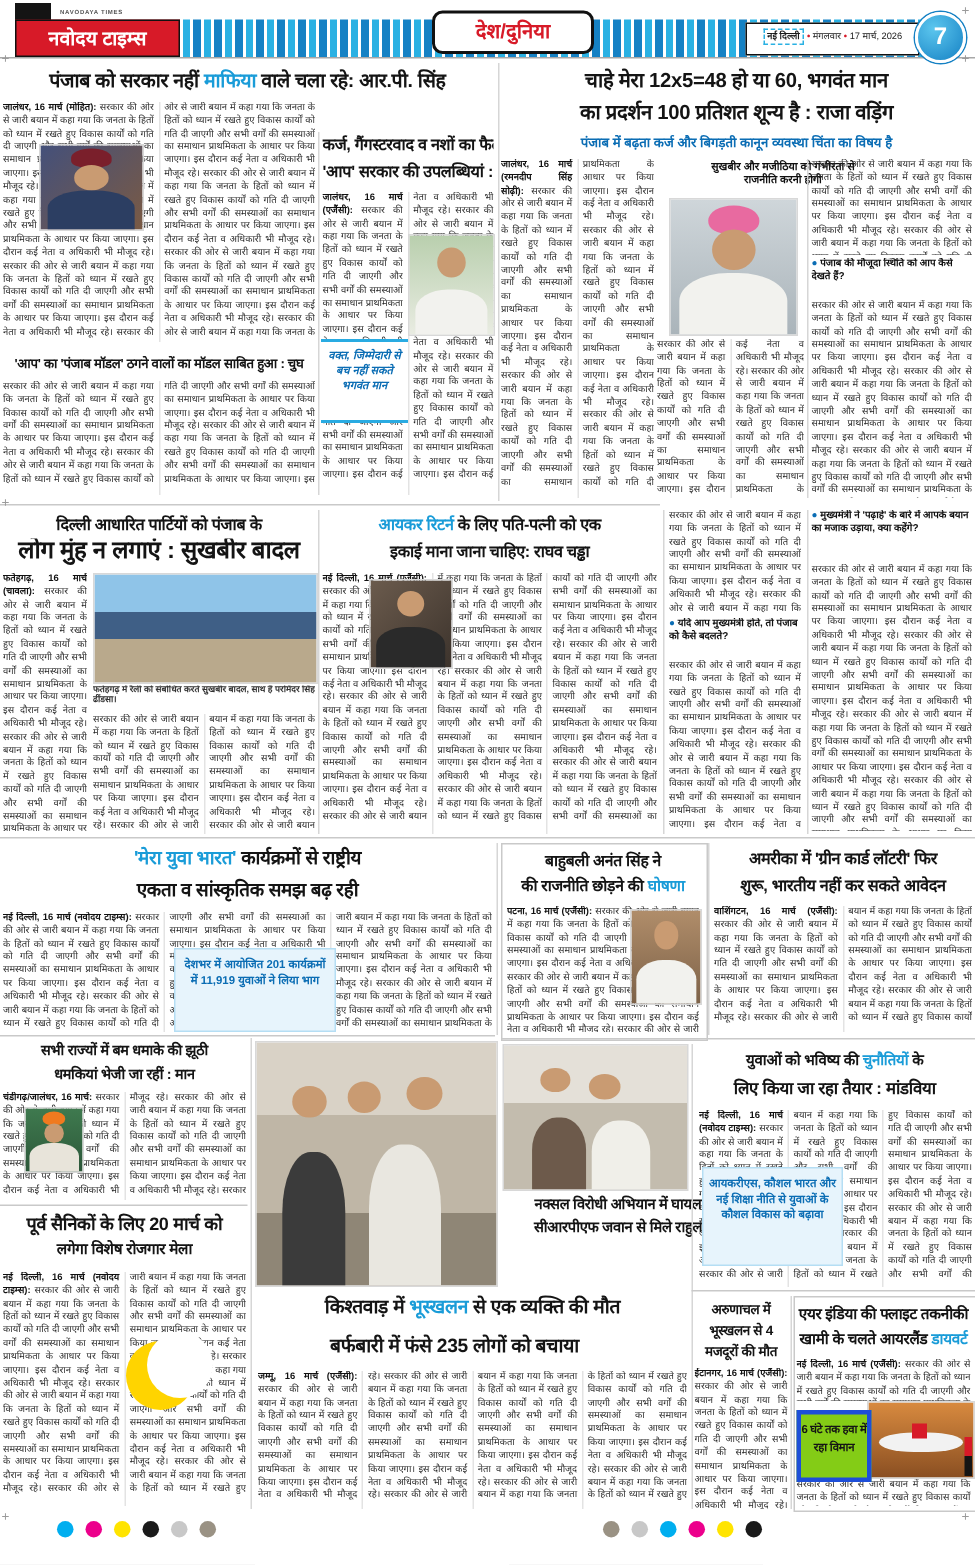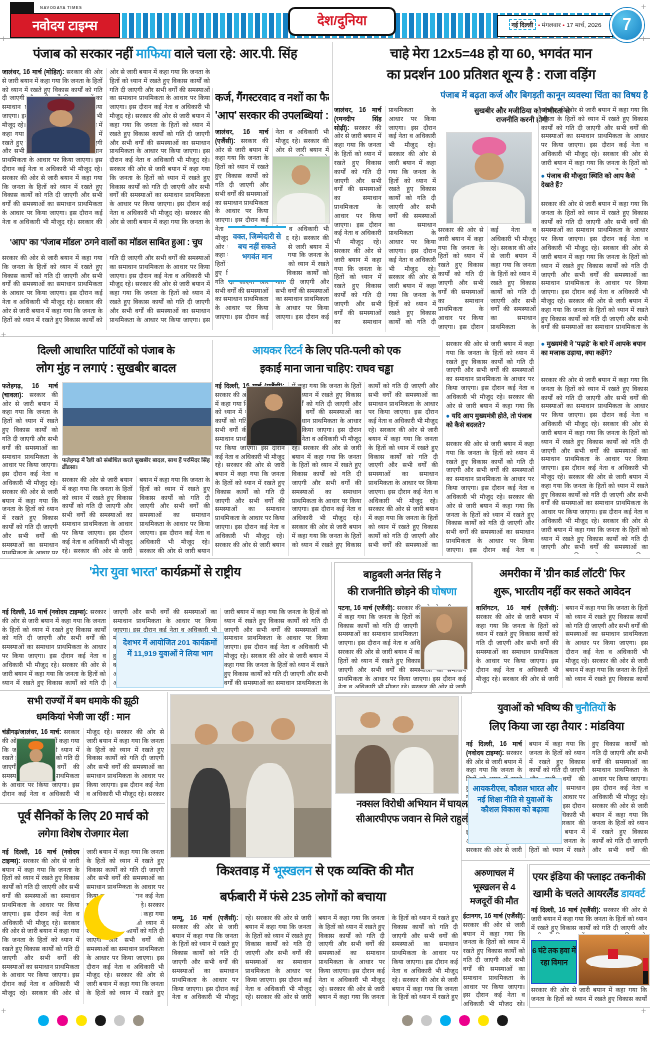--- a/index.html
+++ b/index.html
@@ -24,21 +24,21 @@
   .datesep{color:#d71a28;font-weight:bold;}
   .pagenum{position:absolute;left:610px;top:8px;width:30px;height:30px;border-radius:50%;
         background:radial-gradient(circle at 35% 30%,#5cc6ee,#1581c4);border:2px solid #fff;
         box-shadow:0 0 0 1px #1581c4;color:#fff;font-weight:bold;font-size:16px;line-height:30px;
         text-align:center;z-index:4;}
   
   .hl{color:#1a9cd8;}
   .head{position:absolute;font-weight:bold;color:#141414;letter-spacing:-.2px;}
   .nw{white-space:nowrap;overflow:hidden;text-align:center;}
   .ctr{text-align:center;overflow:hidden;}
-  .bluesub{position:absolute;font-weight:bold;color:#0b6db4;text-align:right;white-space:nowrap;overflow:hidden;}
+  .bluesub{position:absolute;font-weight:bold;color:#0b6db4;text-align:center;white-space:nowrap;overflow:hidden;}
   .fill{position:absolute;font-size:6.3px;line-height:1.4;color:#2b2b2b;text-align:justify;overflow:hidden;}
   .fill b{font-weight:bold;color:#111;}
   .cols2{column-count:2;column-gap:7px;column-rule:1px solid #e3e3e3;}
   .cols3{column-count:3;column-gap:7px;column-rule:1px solid #e3e3e3;}
   .cols4{column-count:4;column-gap:7px;column-rule:1px solid #e3e3e3;}
   .q{font-weight:bold;color:#111;}
   .q .b{color:#0b6db4;}
   .qblock{position:absolute;font-size:6.6px;line-height:1.35;font-weight:bold;color:#111;overflow:hidden;}
   .qbox{position:absolute;background:#fff;border-top:2px solid #29abe2;border-bottom:2px solid #29abe2;
         color:#0b6db4;font-weight:bold;font-size:7.4px;line-height:1.35;text-align:center;
@@ -104,21 +104,21 @@
   <div class="fill cols2" style="left:2px;top:254px;width:208px;height:76px;">सरकार की ओर से जारी बयान में कहा गया कि जनता के हितों को ध्यान में रखते हुए विकास कार्यों को गति दी जाएगी और सभी वर्गों की समस्याओं का समाधान प्राथमिकता के आधार पर किया जाएगा। इस दौरान कई नेता व अधिकारी भी मौजूद रहे। सरकार की ओर से जारी बयान में कहा गया कि जनता के हितों को ध्यान में रखते हुए विकास कार्यों को गति दी जाएगी और सभी वर्गों की समस्याओं का समाधान प्राथमिकता के आधार पर किया जाएगा। इस दौरान कई नेता व अधिकारी भी मौजूद रहे। सरकार की ओर से जारी बयान में कहा गया कि जनता के हितों को ध्यान में रखते हुए विकास कार्यों को गति दी जाएगी और सभी वर्गों की समस्याओं का समाधान प्राथमिकता के आधार पर किया जाएगा। इस दौरान कई नेता व अधिकारी भी मौजूद रहे। सरकार की ओर से जारी बयान में कहा गया कि जनता के हितों को ध्यान में रखते हुए विकास कार्यों को गति दी जाएगी और सभी वर्गों की समस्याओं का समाधान प्राथमिकता के आधार पर किया जाएगा। इस दौरान कई नेता व अधिकारी भी मौजूद रहे। सरकार की ओर से जारी बयान में कहा गया कि जनता के हितों को ध्यान में रखते हुए विकास कार्यों को गति दी जाएगी और सभी वर्गों की समस्याओं का समाधान प्राथमिकता के आधार पर किया जाएगा। इस दौरान कई नेता व अधिकारी भी मौजूद रहे। </div>
 
   <div class="vr" style="left:212px;top:88px;height:242px;"></div>
   <div class="head nw" style="left:215px;top:88px;width:114px;font-size:10.8px;line-height:18px;">कर्ज, गैंगस्टरवाद व नशों का फैलाव</div>
   <div class="head nw" style="left:215px;top:106px;width:114px;font-size:10.8px;line-height:18px;">'आप' सरकार की उपलब्धियां : जाखड़</div>
   <div class="fill cols2" style="left:215px;top:128px;width:114px;height:202px;"><b>जालंधर, 16 मार्च (एजैंसी): </b>सरकार की ओर से जारी बयान में कहा गया कि जनता के हितों को ध्यान में रखते हुए विकास कार्यों को गति दी जाएगी और सभी वर्गों की समस्याओं का समाधान प्राथमिकता के आधार पर किया जाएगा। इस दौरान कई नेता व अधिकारी भी मौजूद रहे। सरकार की ओर से जारी बयान में कहा गया कि जनता के हितों को ध्यान में रखते हुए विकास कार्यों को गति दी जाएगी और सभी वर्गों की समस्याओं का समाधान प्राथमिकता के आधार पर किया जाएगा। इस दौरान कई नेता व अधिकारी भी मौजूद रहे। सरकार की ओर से जारी बयान में कहा गया कि जनता के हितों को ध्यान में रखते हुए विकास कार्यों को गति दी जाएगी और सभी वर्गों की समस्याओं का समाधान प्राथमिकता के आधार पर किया जाएगा। इस दौरान कई नेता व अधिकारी भी मौजूद रहे। सरकार की ओर से जारी बयान में कहा गया कि जनता के हितों को ध्यान में रखते हुए विकास कार्यों को गति दी जाएगी और सभी वर्गों की समस्याओं का समाधान प्राथमिकता के आधार पर किया जाएगा। इस दौरान कई नेता व अधिकारी भी मौजूद रहे। सरकार की ओर से जारी बयान में कहा गया कि जनता के हितों को ध्यान में रखते हुए विकास कार्यों को गति दी जाएगी और सभी वर्गों की समस्याओं का समाधान प्राथमिकता के आधार पर किया जाएगा। इस दौरान कई नेता व अधिकारी भी मौजूद रहे। सरकार की ओर से जारी बयान में कहा गया कि जनता के हितों को ध्यान में रखते हुए विकास कार्यों को गति दी जाएगी और सभी वर्गों की समस्याओं का समाधान प्राथमिकता के आधार पर किया जाएगा। इस दौरान कई नेता व अधिकारी भी मौजूद रहे। सरकार की ओर से जारी बयान में कहा गया कि जनता के हितों को ध्यान में रखते हुए विकास कार्यों को गति दी जाएगी और सभी वर्गों की समस्याओं का समाधान प्राथमिकता के आधार पर किया जाएगा। इस दौरान कई नेता व अधिकारी भी मौजूद रहे। सरकार की ओर से जारी बयान में कहा गया कि जनता के हितों को ध्यान में रखते हुए विकास कार्यों को गति दी जाएगी और सभी वर्गों की समस्याओं का समाधान प्राथमिकता के आधार पर किया जाएगा। इस दौरान कई नेता व अधिकारी भी मौजूद रहे। सरकार की ओर से जारी बयान में कहा गया कि जनता के हितों को ध्यान में रखते हुए विकास कार्यों को गति दी जाएगी और सभी वर्गों की समस्याओं का समाधान प्राथमिकता के आधार पर किया जाएगा। इस दौरान कई नेता व अधिकारी भी मौजूद रहे। </div>
   <div class="ph" style="left:272px;top:156px;width:56px;height:66px;background:linear-gradient(180deg,#b9cfae,#e9ece2);">
     <div class="face"></div>
     <div class="torso"></div>
   </div>
-  <div class="qbox" style="left:228px;top:226px;width:54px;height:44px;">वक्त, जिम्मेदारी से बच नहीं सकते भगवंत मान</div>
+  <div class="qbox" style="left:214px;top:226px;width:54px;height:44px;font-style:italic;">वक्त, जिम्मेदारी से बच नहीं सकते भगवंत मान</div>
 
   <div class="vr" style="left:332px;top:42px;height:292px;"></div>
   <div class="head nw" style="left:334px;top:43px;width:314px;font-size:13.5px;line-height:21px;">चाहे मेरा 12x5=48 हो या 60, भगवंत मान</div>
   <div class="head nw" style="left:334px;top:64px;width:314px;font-size:13.5px;line-height:21px;">का प्रदर्शन 100 प्रतिशत शून्य है : राजा वड़िंग</div>
   <div class="bluesub" style="left:334px;top:88px;width:314px;font-size:8.8px;line-height:14px;">पंजाब में बढ़ता कर्ज और बिगड़ती कानून व्यवस्था चिंता का विषय है</div>
   <div class="fill cols2" style="left:334px;top:106px;width:102px;height:226px;"><b>जालंधर, 16 मार्च (रमनदीप सिंह सोढ़ी): </b>सरकार की ओर से जारी बयान में कहा गया कि जनता के हितों को ध्यान में रखते हुए विकास कार्यों को गति दी जाएगी और सभी वर्गों की समस्याओं का समाधान प्राथमिकता के आधार पर किया जाएगा। इस दौरान कई नेता व अधिकारी भी मौजूद रहे। सरकार की ओर से जारी बयान में कहा गया कि जनता के हितों को ध्यान में रखते हुए विकास कार्यों को गति दी जाएगी और सभी वर्गों की समस्याओं का समाधान प्राथमिकता के आधार पर किया जाएगा। इस दौरान कई नेता व अधिकारी भी मौजूद रहे। सरकार की ओर से जारी बयान में कहा गया कि जनता के हितों को ध्यान में रखते हुए विकास कार्यों को गति दी जाएगी और सभी वर्गों की समस्याओं का समाधान प्राथमिकता के आधार पर किया जाएगा। इस दौरान कई नेता व अधिकारी भी मौजूद रहे। सरकार की ओर से जारी बयान में कहा गया कि जनता के हितों को ध्यान में रखते हुए विकास कार्यों को गति दी जाएगी और सभी वर्गों की समस्याओं का समाधान प्राथमिकता के आधार पर किया जाएगा। इस दौरान कई नेता व अधिकारी भी मौजूद रहे। सरकार की ओर से जारी बयान में कहा गया कि जनता के हितों को ध्यान में रखते हुए विकास कार्यों को गति दी जाएगी और सभी वर्गों की समस्याओं का समाधान प्राथमिकता के आधार पर किया जाएगा। इस दौरान कई नेता व अधिकारी भी मौजूद रहे। सरकार की ओर से जारी बयान में कहा गया कि जनता के हितों को ध्यान में रखते हुए विकास कार्यों को गति दी जाएगी और सभी वर्गों की समस्याओं का समाधान प्राथमिकता के आधार पर किया जाएगा। इस दौरान कई नेता व अधिकारी भी मौजूद रहे। सरकार की ओर से जारी बयान में कहा गया कि जनता के हितों को ध्यान में रखते हुए विकास कार्यों को गति दी जाएगी और सभी वर्गों की समस्याओं का समाधान प्राथमिकता के आधार पर किया जाएगा। इस दौरान कई नेता व अधिकारी भी मौजूद रहे। सरकार की ओर से जारी बयान में कहा गया कि जनता के हितों को ध्यान में रखते हुए विकास कार्यों को गति दी जाएगी और सभी वर्गों की समस्याओं का समाधान प्राथमिकता के आधार पर किया जाएगा। इस दौरान कई नेता व अधिकारी भी मौजूद रहे। सरकार की ओर से जारी बयान में कहा गया कि जनता के हितों को ध्यान में रखते हुए विकास कार्यों को गति दी जाएगी और सभी वर्गों की समस्याओं का समाधान प्राथमिकता के आधार पर किया जाएगा। इस दौरान कई नेता व अधिकारी भी मौजूद रहे। सरकार की ओर से जारी बयान में कहा गया कि जनता के हितों को ध्यान में रखते हुए विकास कार्यों को गति दी जाएगी और सभी वर्गों की समस्याओं का समाधान प्राथमिकता के आधार पर किया जाएगा। इस दौरान कई नेता व अधिकारी भी मौजूद रहे। </div>
   <div class="cap ctr" style="left:438px;top:106px;width:98px;height:24px;font-size:7.2px;color:#111;margin-left:35px;">सुखबीर और मजीठिया को गंभीरता से राजनीति करनी होगी</div>
   <div class="ph" style="left:446px;top:132px;width:84px;height:90px;background:linear-gradient(180deg,#cfd6da,#aab4ba);">
     <div class="turban" style="background:#e86aa0;"></div>
     <div class="face" style="top:22%;"></div>
@@ -127,21 +127,21 @@
   <div class="fill cols2" style="left:438px;top:226px;width:98px;height:106px;">सरकार की ओर से जारी बयान में कहा गया कि जनता के हितों को ध्यान में रखते हुए विकास कार्यों को गति दी जाएगी और सभी वर्गों की समस्याओं का समाधान प्राथमिकता के आधार पर किया जाएगा। इस दौरान कई नेता व अधिकारी भी मौजूद रहे। सरकार की ओर से जारी बयान में कहा गया कि जनता के हितों को ध्यान में रखते हुए विकास कार्यों को गति दी जाएगी और सभी वर्गों की समस्याओं का समाधान प्राथमिकता के आधार पर किया जाएगा। इस दौरान कई नेता व अधिकारी भी मौजूद रहे। सरकार की ओर से जारी बयान में कहा गया कि जनता के हितों को ध्यान में रखते हुए विकास कार्यों को गति दी जाएगी और सभी वर्गों की समस्याओं का समाधान प्राथमिकता के आधार पर किया जाएगा। इस दौरान कई नेता व अधिकारी भी मौजूद रहे। सरकार की ओर से जारी बयान में कहा गया कि जनता के हितों को ध्यान में रखते हुए विकास कार्यों को गति दी जाएगी और सभी वर्गों की समस्याओं का समाधान प्राथमिकता के आधार पर किया जाएगा। इस दौरान कई नेता व अधिकारी भी मौजूद रहे। सरकार की ओर से जारी बयान में कहा गया कि जनता के हितों को ध्यान में रखते हुए विकास कार्यों को गति दी जाएगी और सभी वर्गों की समस्याओं का समाधान प्राथमिकता के आधार पर किया जाएगा। इस दौरान कई नेता व अधिकारी भी मौजूद रहे। </div>
   <div class="vr" style="left:538px;top:106px;height:226px;"></div>
   <div class="fill" style="left:541px;top:106px;width:107px;height:64px;">सरकार की ओर से जारी बयान में कहा गया कि जनता के हितों को ध्यान में रखते हुए विकास कार्यों को गति दी जाएगी और सभी वर्गों की समस्याओं का समाधान प्राथमिकता के आधार पर किया जाएगा। इस दौरान कई नेता व अधिकारी भी मौजूद रहे। सरकार की ओर से जारी बयान में कहा गया कि जनता के हितों को ध्यान में रखते हुए विकास कार्यों को गति दी जाएगी और सभी वर्गों की समस्याओं का समाधान प्राथमिकता के आधार पर किया जाएगा। इस दौरान कई नेता व अधिकारी भी मौजूद रहे। सरकार की ओर से जारी बयान में कहा गया कि जनता के हितों को ध्यान में रखते हुए विकास कार्यों को गति दी जाएगी और सभी वर्गों की समस्याओं का समाधान प्राथमिकता के आधार पर किया जाएगा। इस दौरान कई नेता व अधिकारी भी मौजूद रहे। </div>
   <div class="qblock" style="left:541px;top:172px;width:107px;height:26px;"><span class="q"><span class="b">● </span><span>पंजाब की मौजूदा स्थिति को आप कैसे देखते हैं?</span></span></div>
   <div class="fill" style="left:541px;top:200px;width:107px;height:132px;">सरकार की ओर से जारी बयान में कहा गया कि जनता के हितों को ध्यान में रखते हुए विकास कार्यों को गति दी जाएगी और सभी वर्गों की समस्याओं का समाधान प्राथमिकता के आधार पर किया जाएगा। इस दौरान कई नेता व अधिकारी भी मौजूद रहे। सरकार की ओर से जारी बयान में कहा गया कि जनता के हितों को ध्यान में रखते हुए विकास कार्यों को गति दी जाएगी और सभी वर्गों की समस्याओं का समाधान प्राथमिकता के आधार पर किया जाएगा। इस दौरान कई नेता व अधिकारी भी मौजूद रहे। सरकार की ओर से जारी बयान में कहा गया कि जनता के हितों को ध्यान में रखते हुए विकास कार्यों को गति दी जाएगी और सभी वर्गों की समस्याओं का समाधान प्राथमिकता के आधार पर किया जाएगा। इस दौरान कई नेता व अधिकारी भी मौजूद रहे। सरकार की ओर से जारी बयान में कहा गया कि जनता के हितों को ध्यान में रखते हुए विकास कार्यों को गति दी जाएगी और सभी वर्गों की समस्याओं का समाधान प्राथमिकता के आधार पर किया जाएगा। इस दौरान कई नेता व अधिकारी भी मौजूद रहे। सरकार की ओर से जारी बयान में कहा गया कि जनता के हितों को ध्यान में रखते हुए विकास कार्यों को गति दी जाएगी और सभी वर्गों की समस्याओं का समाधान प्राथमिकता के आधार पर किया जाएगा। इस दौरान कई नेता व अधिकारी भी मौजूद रहे। </div>
 
   <div class="hr" style="left:0;top:336px;width:440px;"></div>
   <div class="crop" style="left:1px;top:330px;">+</div>
 
   <div class="head nw" style="left:2px;top:341px;width:208px;font-size:10.8px;line-height:18px;">दिल्ली आधारित पार्टियों को पंजाब के</div>
-  <div class="head nw" style="left:2px;top:359px;width:208px;font-size:12px;line-height:18px;">लोग मुंह न लगाएं : सुखबीर बादल</div>
+  <div class="head nw" style="left:2px;top:359px;width:208px;font-size:16px;line-height:18px;">लोग मुंह न लगाएं : सुखबीर बादल</div>
   <div class="fill" style="left:2px;top:382px;width:56px;height:172px;"><b>फतेहगढ़, 16 मार्च (चावला): </b>सरकार की ओर से जारी बयान में कहा गया कि जनता के हितों को ध्यान में रखते हुए विकास कार्यों को गति दी जाएगी और सभी वर्गों की समस्याओं का समाधान प्राथमिकता के आधार पर किया जाएगा। इस दौरान कई नेता व अधिकारी भी मौजूद रहे। सरकार की ओर से जारी बयान में कहा गया कि जनता के हितों को ध्यान में रखते हुए विकास कार्यों को गति दी जाएगी और सभी वर्गों की समस्याओं का समाधान प्राथमिकता के आधार पर किया जाएगा। इस दौरान कई नेता व अधिकारी भी मौजूद रहे। सरकार की ओर से जारी बयान में कहा गया कि जनता के हितों को ध्यान में रखते हुए विकास कार्यों को गति दी जाएगी और सभी वर्गों की समस्याओं का समाधान प्राथमिकता के आधार पर किया जाएगा। इस दौरान कई नेता व अधिकारी भी मौजूद रहे। सरकार की ओर से जारी बयान में कहा गया कि जनता के हितों को ध्यान में रखते हुए विकास कार्यों को गति दी जाएगी और सभी वर्गों की समस्याओं का समाधान प्राथमिकता के आधार पर किया जाएगा। इस दौरान कई नेता व अधिकारी भी मौजूद रहे। सरकार की ओर से जारी बयान में कहा गया कि जनता के हितों को ध्यान में रखते हुए विकास कार्यों को गति दी जाएगी और सभी वर्गों की समस्याओं का समाधान प्राथमिकता के आधार पर किया जाएगा। इस दौरान कई नेता व अधिकारी भी मौजूद रहे। </div>
   <div class="ph" style="left:62px;top:382px;width:148px;height:72px;background:linear-gradient(180deg,#8fc4e8 0 35%,#3f5f86 35% 60%,#b9a98c 60% 100%);"></div>
   <div class="cap" style="left:62px;top:457px;width:148px;height:17px;">फतेहगढ़ में रैली को संबोधित करते सुखबीर बादल, साथ हैं परमिंदर सिंह ढींडसा।</div>
   <div class="fill cols2" style="left:62px;top:476px;width:148px;height:80px;">सरकार की ओर से जारी बयान में कहा गया कि जनता के हितों को ध्यान में रखते हुए विकास कार्यों को गति दी जाएगी और सभी वर्गों की समस्याओं का समाधान प्राथमिकता के आधार पर किया जाएगा। इस दौरान कई नेता व अधिकारी भी मौजूद रहे। सरकार की ओर से जारी बयान में कहा गया कि जनता के हितों को ध्यान में रखते हुए विकास कार्यों को गति दी जाएगी और सभी वर्गों की समस्याओं का समाधान प्राथमिकता के आधार पर किया जाएगा। इस दौरान कई नेता व अधिकारी भी मौजूद रहे। सरकार की ओर से जारी बयान में कहा गया कि जनता के हितों को ध्यान में रखते हुए विकास कार्यों को गति दी जाएगी और सभी वर्गों की समस्याओं का समाधान प्राथमिकता के आधार पर किया जाएगा। इस दौरान कई नेता व अधिकारी भी मौजूद रहे। सरकार की ओर से जारी बयान में कहा गया कि जनता के हितों को ध्यान में रखते हुए विकास कार्यों को गति दी जाएगी और सभी वर्गों की समस्याओं का समाधान प्राथमिकता के आधार पर किया जाएगा। इस दौरान कई नेता व अधिकारी भी मौजूद रहे। सरकार की ओर से जारी बयान में कहा गया कि जनता के हितों को ध्यान में रखते हुए विकास कार्यों को गति दी जाएगी और सभी वर्गों की समस्याओं का समाधान प्राथमिकता के आधार पर किया जाएगा। इस दौरान कई नेता व अधिकारी भी मौजूद रहे। </div>
 
   <div class="vr" style="left:212px;top:340px;height:216px;"></div>
   <div class="head nw" style="left:215px;top:341px;width:223px;font-size:10.8px;line-height:18px;">
     <span class="hl">आयकर रिटर्न</span><span> के लिए पति-पत्नी को एक</span>
   </div>
   <div class="head nw" style="left:215px;top:359px;width:223px;font-size:10.8px;line-height:18px;">इकाई माना जाना चाहिए: राघव चड्ढा</div>
@@ -157,20 +157,21 @@
   <div class="fill" style="left:446px;top:440px;width:88px;height:114px;">सरकार की ओर से जारी बयान में कहा गया कि जनता के हितों को ध्यान में रखते हुए विकास कार्यों को गति दी जाएगी और सभी वर्गों की समस्याओं का समाधान प्राथमिकता के आधार पर किया जाएगा। इस दौरान कई नेता व अधिकारी भी मौजूद रहे। सरकार की ओर से जारी बयान में कहा गया कि जनता के हितों को ध्यान में रखते हुए विकास कार्यों को गति दी जाएगी और सभी वर्गों की समस्याओं का समाधान प्राथमिकता के आधार पर किया जाएगा। इस दौरान कई नेता व अधिकारी भी मौजूद रहे। सरकार की ओर से जारी बयान में कहा गया कि जनता के हितों को ध्यान में रखते हुए विकास कार्यों को गति दी जाएगी और सभी वर्गों की समस्याओं का समाधान प्राथमिकता के आधार पर किया जाएगा। इस दौरान कई नेता व अधिकारी भी मौजूद रहे। सरकार की ओर से जारी बयान में कहा गया कि जनता के हितों को ध्यान में रखते हुए विकास कार्यों को गति दी जाएगी और सभी वर्गों की समस्याओं का समाधान प्राथमिकता के आधार पर किया जाएगा। इस दौरान कई नेता व अधिकारी भी मौजूद रहे। </div>
   <div class="vr" style="left:538px;top:340px;height:216px;"></div>
   <div class="qblock" style="left:541px;top:340px;width:107px;height:34px;"><span class="q"><span class="b">● </span><span>मुख्यमंत्री ने 'पढ़ाहे' के बारे में आपके बयान का मजाक उड़ाया, क्या कहेंगे?</span></span></div>
   <div class="fill" style="left:541px;top:376px;width:107px;height:178px;">सरकार की ओर से जारी बयान में कहा गया कि जनता के हितों को ध्यान में रखते हुए विकास कार्यों को गति दी जाएगी और सभी वर्गों की समस्याओं का समाधान प्राथमिकता के आधार पर किया जाएगा। इस दौरान कई नेता व अधिकारी भी मौजूद रहे। सरकार की ओर से जारी बयान में कहा गया कि जनता के हितों को ध्यान में रखते हुए विकास कार्यों को गति दी जाएगी और सभी वर्गों की समस्याओं का समाधान प्राथमिकता के आधार पर किया जाएगा। इस दौरान कई नेता व अधिकारी भी मौजूद रहे। सरकार की ओर से जारी बयान में कहा गया कि जनता के हितों को ध्यान में रखते हुए विकास कार्यों को गति दी जाएगी और सभी वर्गों की समस्याओं का समाधान प्राथमिकता के आधार पर किया जाएगा। इस दौरान कई नेता व अधिकारी भी मौजूद रहे। सरकार की ओर से जारी बयान में कहा गया कि जनता के हितों को ध्यान में रखते हुए विकास कार्यों को गति दी जाएगी और सभी वर्गों की समस्याओं का समाधान प्राथमिकता के आधार पर किया जाएगा। इस दौरान कई नेता व अधिकारी भी मौजूद रहे। सरकार की ओर से जारी बयान में कहा गया कि जनता के हितों को ध्यान में रखते हुए विकास कार्यों को गति दी जाएगी और सभी वर्गों की समस्याओं का समाधान प्राथमिकता के आधार पर किया जाएगा। इस दौरान कई नेता व अधिकारी भी मौजूद रहे। सरकार की ओर से जारी बयान में कहा गया कि जनता के हितों को ध्यान में रखते हुए विकास कार्यों को गति दी जाएगी और सभी वर्गों की समस्याओं का समाधान प्राथमिकता के आधार पर किया जाएगा। इस दौरान कई नेता व अधिकारी भी मौजूद रहे। सरकार की ओर से जारी बयान में कहा गया कि जनता के हितों को ध्यान में रखते हुए विकास कार्यों को गति दी जाएगी और सभी वर्गों की समस्याओं का समाधान प्राथमिकता के आधार पर किया जाएगा। इस दौरान कई नेता व अधिकारी भी मौजूद रहे। </div>
 
   <div class="hr" style="left:0;top:558px;width:650px;"></div>
 
   <div class="head nw" style="left:2px;top:562px;width:326px;font-size:12.5px;line-height:21px;">
     <span class="hl">'मेरा युवा भारत'</span><span> कार्यक्रमों से राष्ट्रीय</span>
   </div>
+  <div class="head nw" style="left:2px;top:583px;width:326px;font-size:12.5px;line-height:21px;">एकता व सांस्कृतिक समझ बढ़ रही</div>
   <div class="fill cols3" style="left:2px;top:608px;width:326px;height:80px;"><b>नई दिल्ली, 16 मार्च (नवोदय टाइम्स): </b>सरकार की ओर से जारी बयान में कहा गया कि जनता के हितों को ध्यान में रखते हुए विकास कार्यों को गति दी जाएगी और सभी वर्गों की समस्याओं का समाधान प्राथमिकता के आधार पर किया जाएगा। इस दौरान कई नेता व अधिकारी भी मौजूद रहे। सरकार की ओर से जारी बयान में कहा गया कि जनता के हितों को ध्यान में रखते हुए विकास कार्यों को गति दी जाएगी और सभी वर्गों की समस्याओं का समाधान प्राथमिकता के आधार पर किया जाएगा। इस दौरान कई नेता व अधिकारी भी मौजूद रहे। सरकार की ओर से जारी बयान में कहा गया कि जनता के हितों को ध्यान में रखते हुए विकास कार्यों को गति दी जाएगी और सभी वर्गों की समस्याओं का समाधान प्राथमिकता के आधार पर किया जाएगा। इस दौरान कई नेता व अधिकारी भी मौजूद रहे। सरकार की ओर से जारी बयान में कहा गया कि जनता के हितों को ध्यान में रखते हुए विकास कार्यों को गति दी जाएगी और सभी वर्गों की समस्याओं का समाधान प्राथमिकता के आधार पर किया जाएगा। इस दौरान कई नेता व अधिकारी भी मौजूद रहे। सरकार की ओर से जारी बयान में कहा गया कि जनता के हितों को ध्यान में रखते हुए विकास कार्यों को गति दी जाएगी और सभी वर्गों की समस्याओं का समाधान प्राथमिकता के आधार पर किया जाएगा। इस दौरान कई नेता व अधिकारी भी मौजूद रहे। सरकार की ओर से जारी बयान में कहा गया कि जनता के हितों को ध्यान में रखते हुए विकास कार्यों को गति दी जाएगी और सभी वर्गों की समस्याओं का समाधान प्राथमिकता के आधार पर किया जाएगा। इस दौरान कई नेता व अधिकारी भी मौजूद रहे। सरकार की ओर से जारी बयान में कहा गया कि जनता के हितों को ध्यान में रखते हुए विकास कार्यों को गति दी जाएगी और सभी वर्गों की समस्याओं का समाधान प्राथमिकता के आधार पर किया जाएगा। इस दौरान कई नेता व अधिकारी भी मौजूद रहे। सरकार की ओर से जारी बयान में कहा गया कि जनता के हितों को ध्यान में रखते हुए विकास कार्यों को गति दी जाएगी और सभी वर्गों की समस्याओं का समाधान प्राथमिकता के आधार पर किया जाएगा। इस दौरान कई नेता व अधिकारी भी मौजूद रहे। </div>
   <div class="bluebox" style="left:116px;top:632px;width:100px;height:44px;text-align:center;">देशभर में आयोजित 201 कार्यक्रमों में 11,919 युवाओं ने लिया भाग</div>
 
   <div class="vr" style="left:331px;top:562px;height:128px;"></div>
   <div class="box-border" style="left:334px;top:562px;width:136px;height:130px;"></div>
   <div class="head nw" style="left:338px;top:566px;width:128px;font-size:10.5px;line-height:17px;">बाहुबली अनंत सिंह ने</div>
   <div class="head nw" style="left:338px;top:583px;width:128px;font-size:10.5px;line-height:17px;">
     <span>की राजनीति छोड़ने की </span><span class="hl">घोषणा</span>
   </div>
   <div class="fill" style="left:338px;top:604px;width:128px;height:84px;"><b>पटना, 16 मार्च (एजैंसी): </b>सरकार की ओर से जारी बयान में कहा गया कि जनता के हितों को ध्यान में रखते हुए विकास कार्यों को गति दी जाएगी और सभी वर्गों की समस्याओं का समाधान प्राथमिकता के आधार पर किया जाएगा। इस दौरान कई नेता व अधिकारी भी मौजूद रहे। सरकार की ओर से जारी बयान में कहा गया कि जनता के हितों को ध्यान में रखते हुए विकास कार्यों को गति दी जाएगी और सभी वर्गों की समस्याओं का समाधान प्राथमिकता के आधार पर किया जाएगा। इस दौरान कई नेता व अधिकारी भी मौजूद रहे। सरकार की ओर से जारी बयान में कहा गया कि जनता के हितों को ध्यान में रखते हुए विकास कार्यों को गति दी जाएगी और सभी वर्गों की समस्याओं का समाधान प्राथमिकता के आधार पर किया जाएगा। इस दौरान कई नेता व अधिकारी भी मौजूद रहे। सरकार की ओर से जारी बयान में कहा गया कि जनता के हितों को ध्यान में रखते हुए विकास कार्यों को गति दी जाएगी और सभी वर्गों की समस्याओं का समाधान प्राथमिकता के आधार पर किया जाएगा। इस दौरान कई नेता व अधिकारी भी मौजूद रहे। सरकार की ओर से जारी बयान में कहा गया कि जनता के हितों को ध्यान में रखते हुए विकास कार्यों को गति दी जाएगी और सभी वर्गों की समस्याओं का समाधान प्राथमिकता के आधार पर किया जाएगा। इस दौरान कई नेता व अधिकारी भी मौजूद रहे। </div>
@@ -242,21 +243,21 @@
   <div class="box-border" style="left:529px;top:864px;width:120px;height:142px;"></div>
   <div class="head nw" style="left:531px;top:868px;width:116px;font-size:10.2px;line-height:17px;">एयर इंडिया की फ्लाइट तकनीकी</div>
   <div class="head nw" style="left:531px;top:885px;width:116px;font-size:10.2px;line-height:17px;">
     <span>खामी के चलते आयरलैंड </span><span class="hl">डायवर्ट</span>
   </div>
   <div class="fill" style="left:531px;top:906px;width:116px;height:28px;"><b>नई दिल्ली, 16 मार्च (एजैंसी): </b>सरकार की ओर से जारी बयान में कहा गया कि जनता के हितों को ध्यान में रखते हुए विकास कार्यों को गति दी जाएगी और सभी वर्गों की समस्याओं का समाधान प्राथमिकता के आधार पर किया जाएगा। इस दौरान कई नेता व अधिकारी भी मौजूद रहे। सरकार की ओर से जारी बयान में कहा गया कि जनता के हितों को ध्यान में रखते हुए विकास कार्यों को गति दी जाएगी और सभी वर्गों की समस्याओं का समाधान प्राथमिकता के आधार पर किया जाएगा। इस दौरान कई नेता व अधिकारी भी मौजूद रहे। </div>
   <div class="ph" style="left:578px;top:934px;width:70px;height:50px;background:linear-gradient(180deg,#d88a3f,#8a4f22);">
     <div style="position:absolute;left:10%;top:40%;width:80%;height:26%;border-radius:50%/60%;background:#f2f2f2;"></div>
     <div style="position:absolute;left:42%;top:28%;width:14%;height:20%;background:#d71a28;"></div>
   </div>
-  <div class="head ctr" style="left:531px;top:940px;width:44px;height:38px;font-size:7.6px;line-height:12px;border:1px solid #1d4ed8;background:#14b8a6;z-index:2;padding-top:4px;">6 घंटे तक हवा में रहा विमान</div>
+  <div class="head ctr" style="left:531px;top:940px;width:44px;height:38px;font-size:7.6px;line-height:12px;border:3px solid #1d4ed8;background:#84cc16;z-index:2;padding-top:4px;">6 घंटे तक हवा में रहा विमान</div>
   <div class="fill" style="left:531px;top:986px;width:116px;height:18px;">सरकार की ओर से जारी बयान में कहा गया कि जनता के हितों को ध्यान में रखते हुए विकास कार्यों को गति दी जाएगी और सभी वर्गों की समस्याओं का समाधान प्राथमिकता के आधार पर किया जाएगा। इस दौरान कई नेता व अधिकारी भी मौजूद रहे। </div>
 
   <div class="dots" id="dots-left" style="left:38px;"><span class="dot" style="background: rgb(0, 174, 239);"></span><span class="dot" style="background: rgb(236, 0, 140);"></span><span class="dot" style="background: rgb(255, 228, 0);"></span><span class="dot" style="background: rgb(26, 26, 26);"></span><span class="dot" style="background: rgb(200, 200, 200);"></span><span class="dot" style="background: rgb(154, 146, 132);"></span></div>
   <div class="dots" id="dots-right" style="left:402px;"><span class="dot" style="background: rgb(154, 146, 132);"></span><span class="dot" style="background: rgb(200, 200, 200);"></span><span class="dot" style="background: rgb(0, 174, 239);"></span><span class="dot" style="background: rgb(236, 0, 140);"></span><span class="dot" style="background: rgb(255, 228, 0);"></span><span class="dot" style="background: rgb(26, 26, 26);"></span></div>
   <div class="edgemark"></div>
   <div class="crop" style="left:641px;top:1006px;">+</div>
   <div class="crop" style="left:1px;top:1006px;">+</div>
 
 </div>
 

